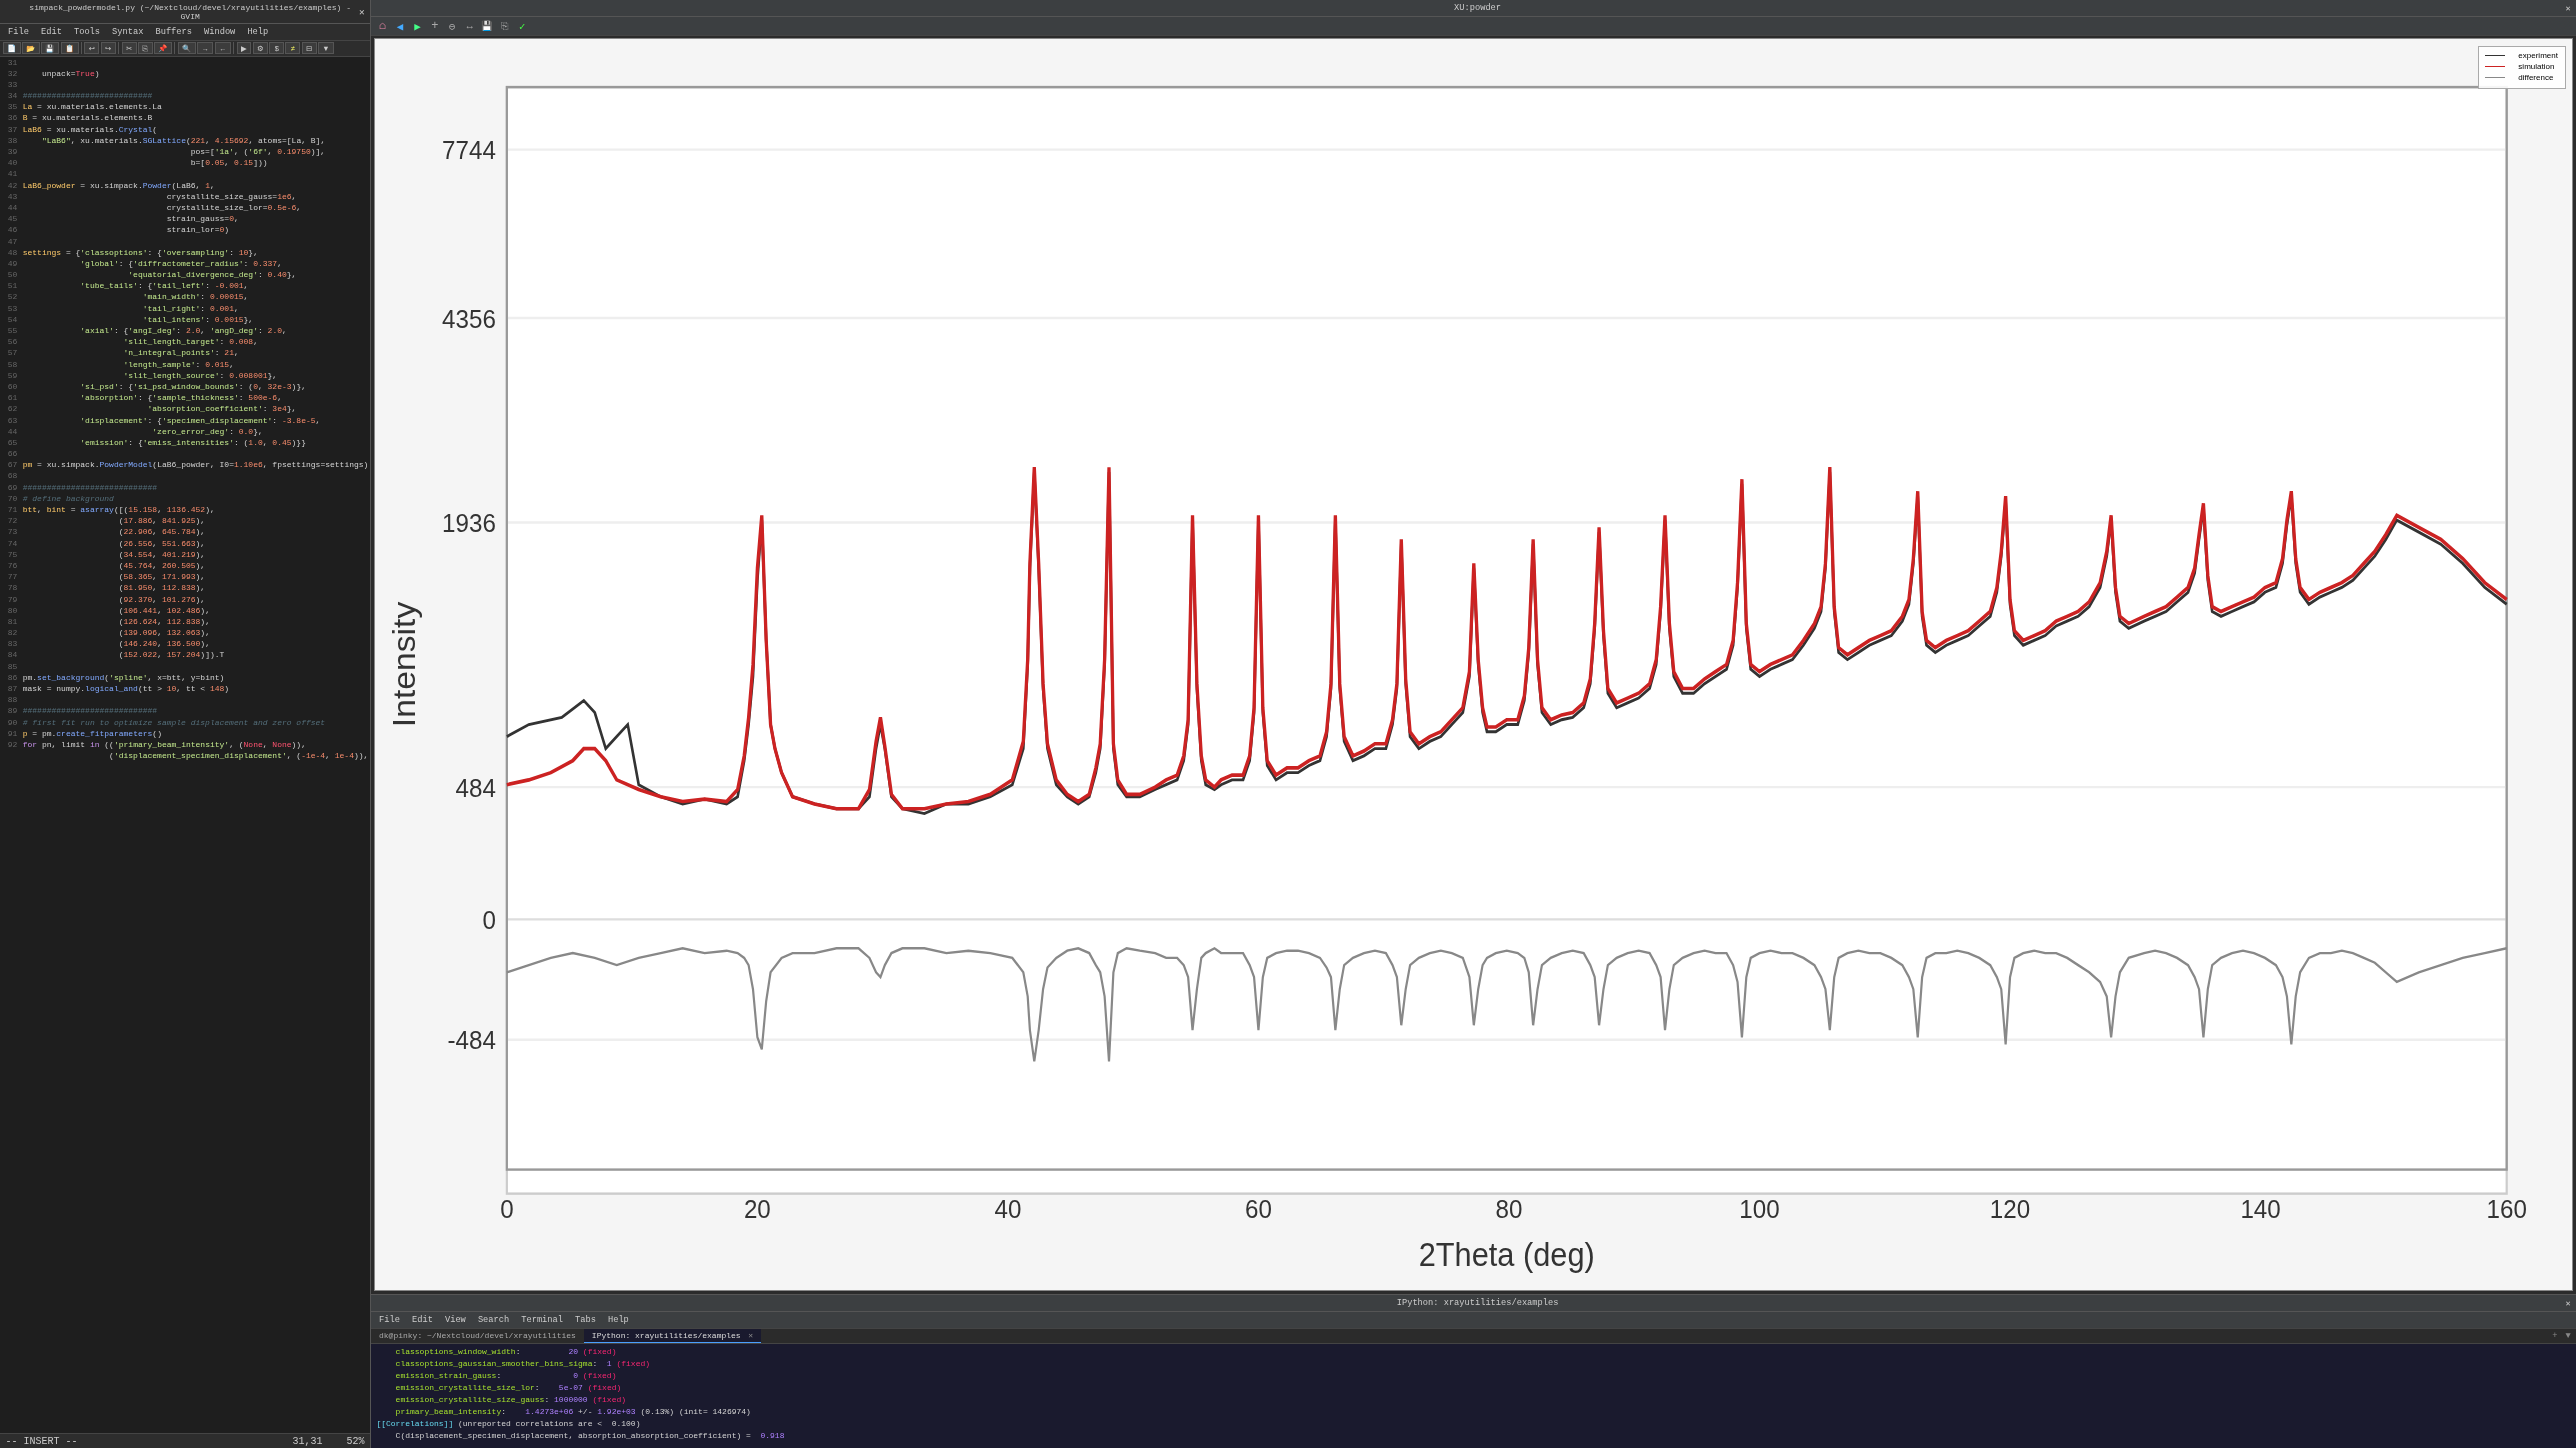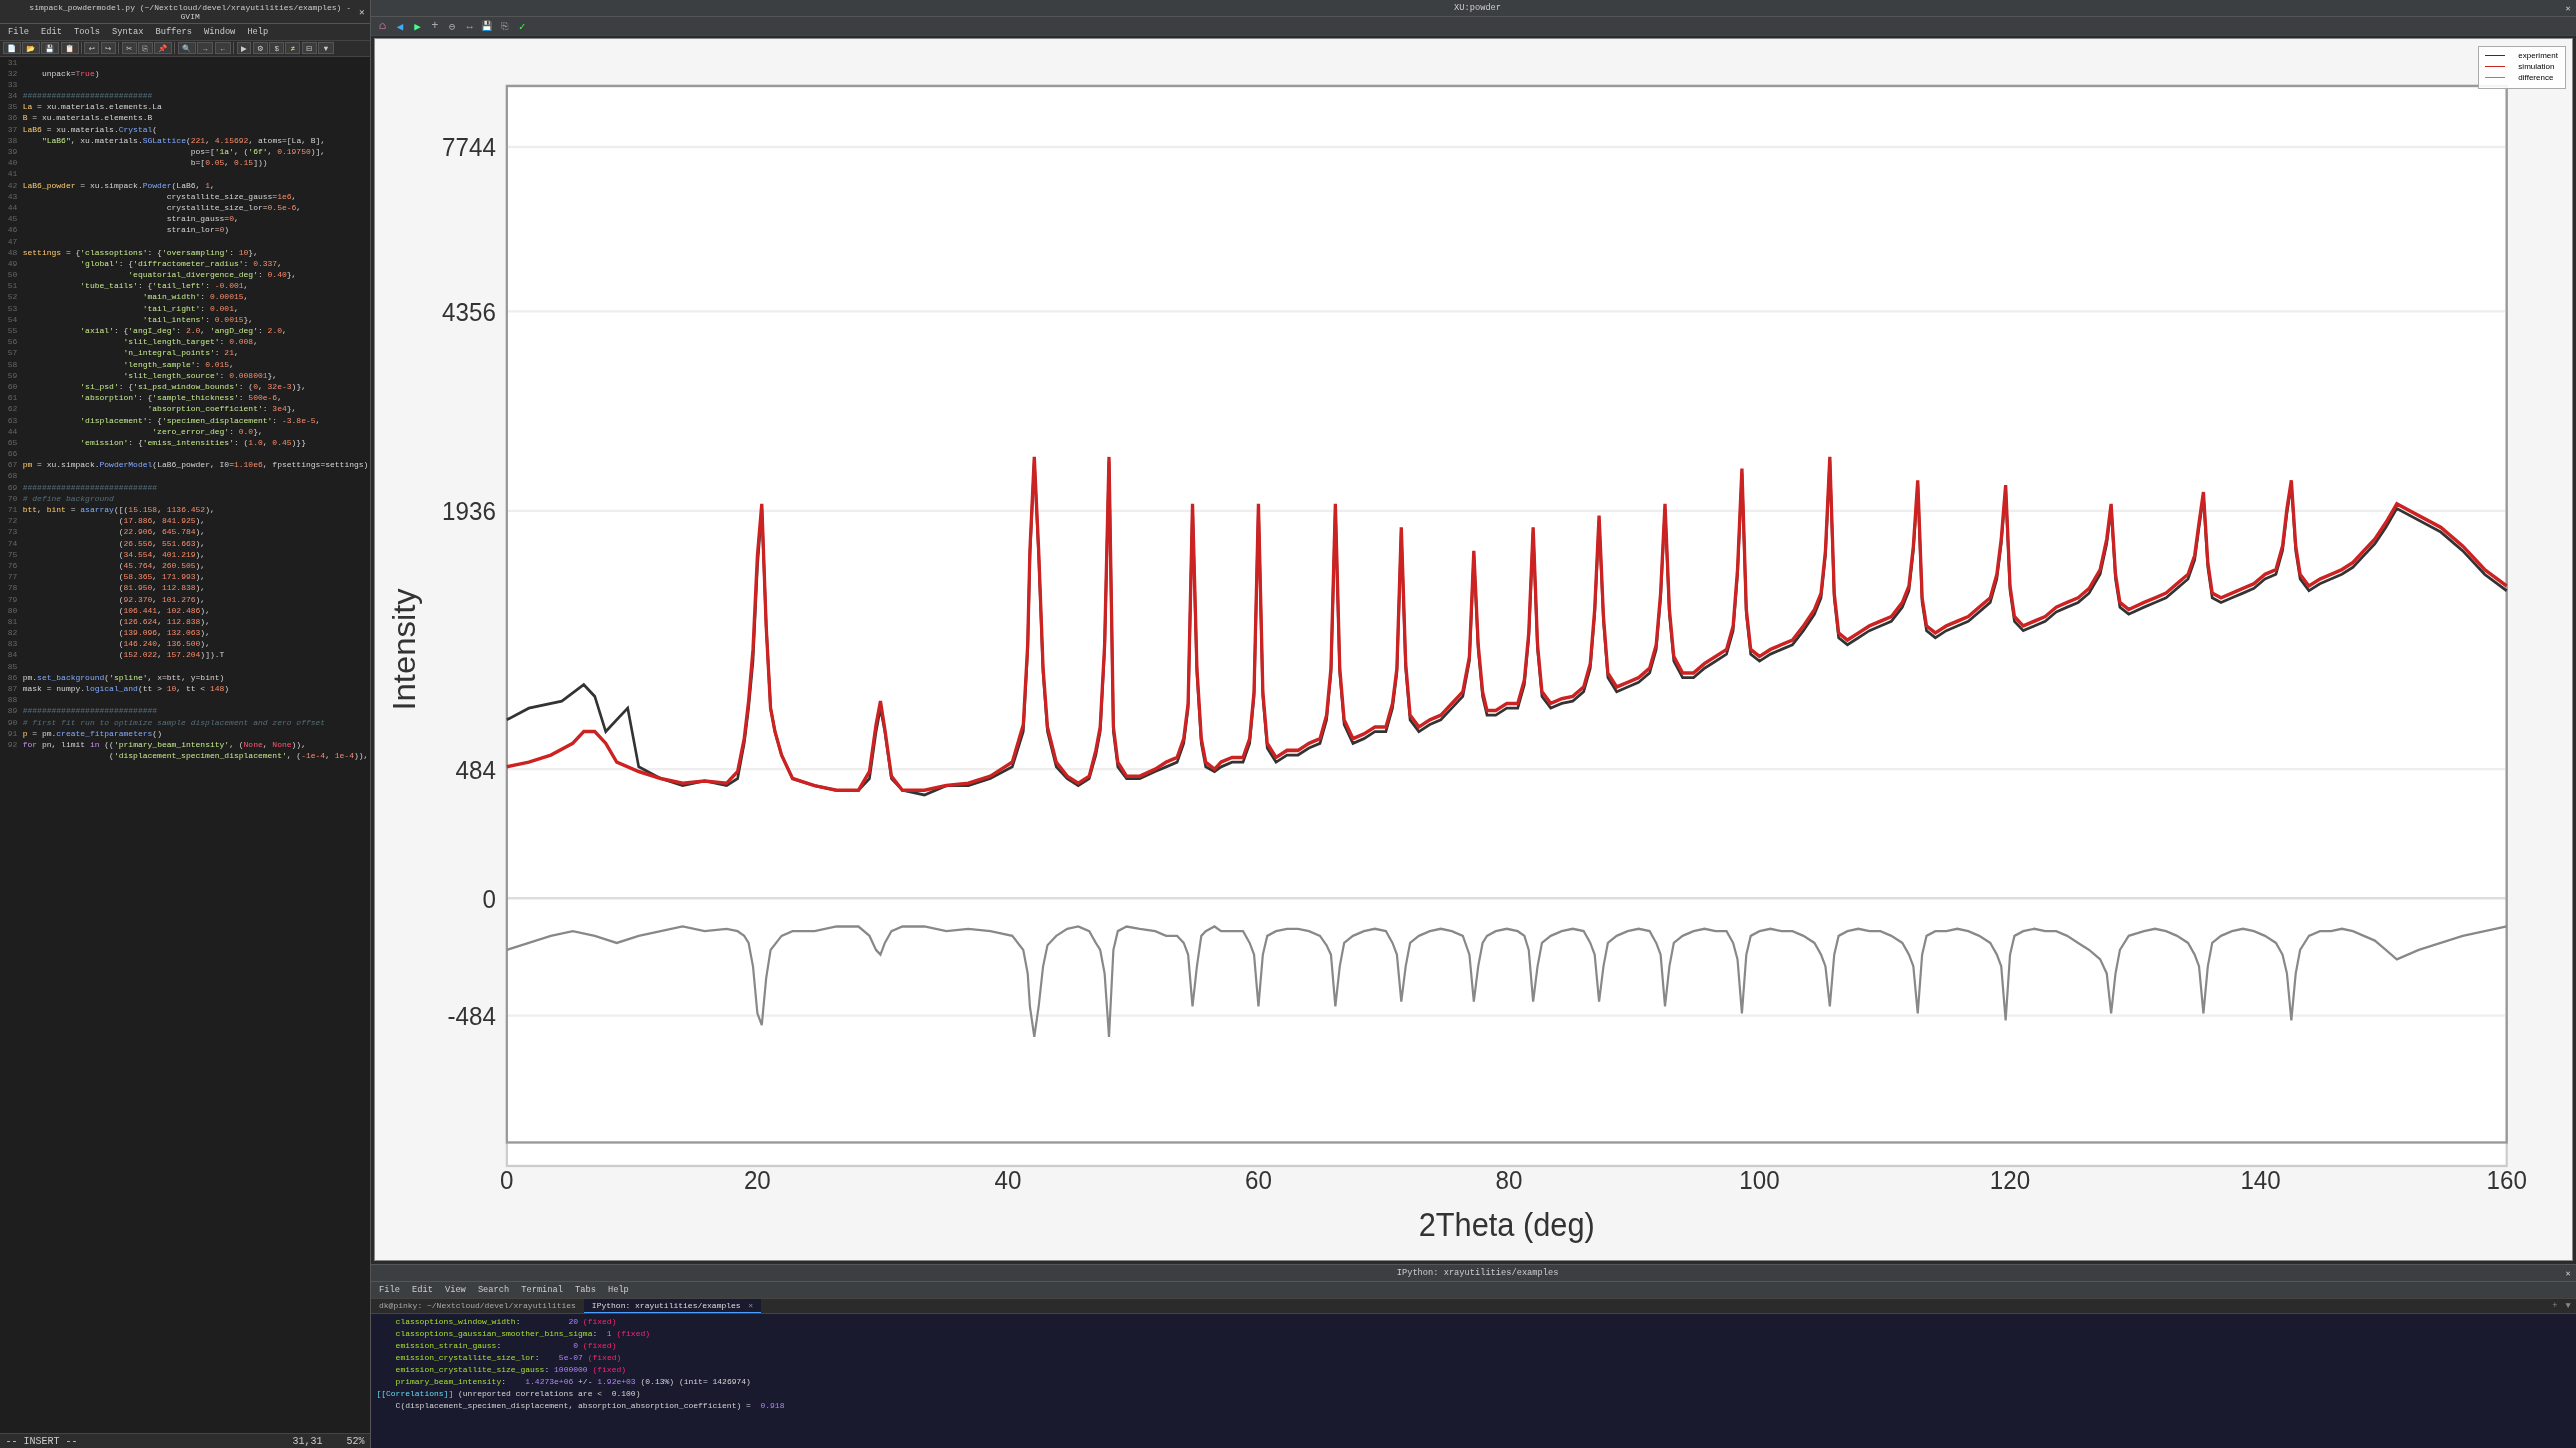--- a/index.html
+++ b/index.html
@@ -186,21 +186,21 @@
       border: 0.7px solid #888;
     }
 
     #plot-canvas {
       width: 100%;
       height: 100%;
     }
 
     
     #ipython-window {
-      height: 184px;
+      height: 154px;
       background: #2b2b2b;
       display: flex;
       flex-direction: column;
       border-top: 1.3px solid #555;
     }
 
     #ipython-titlebar {
       background: #3c3f41;
       color: #ccc;
       display: flex;

